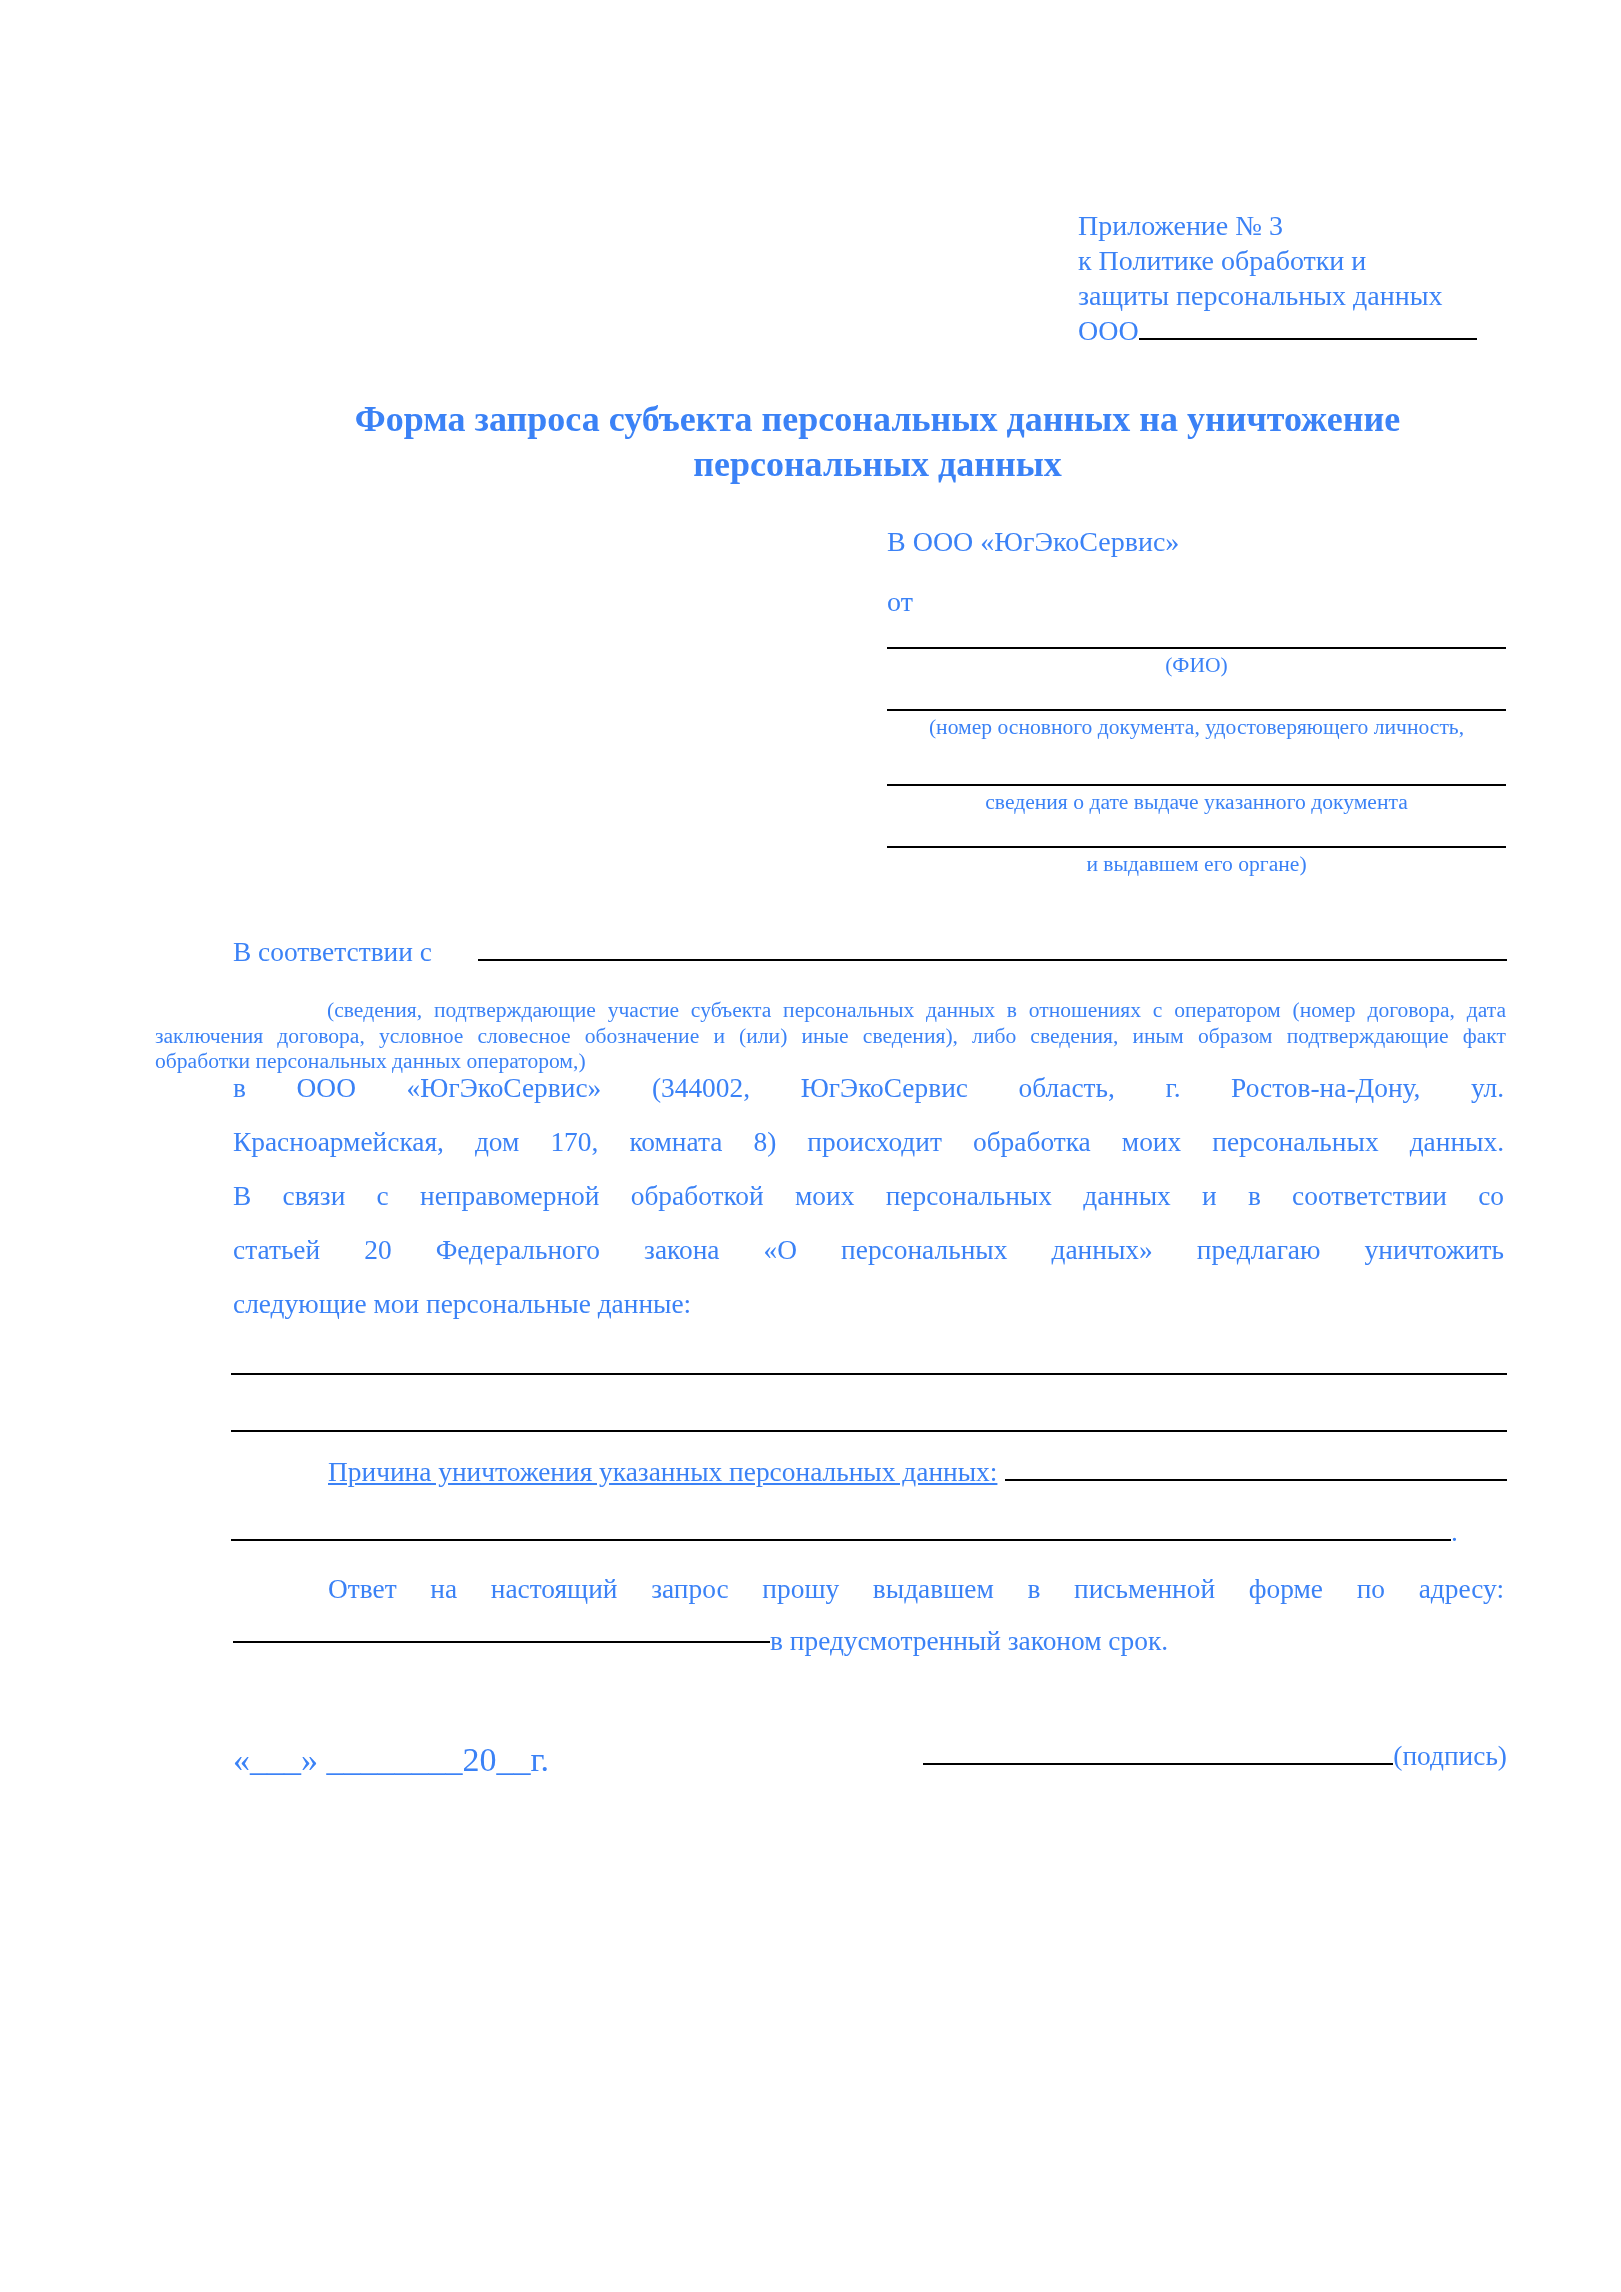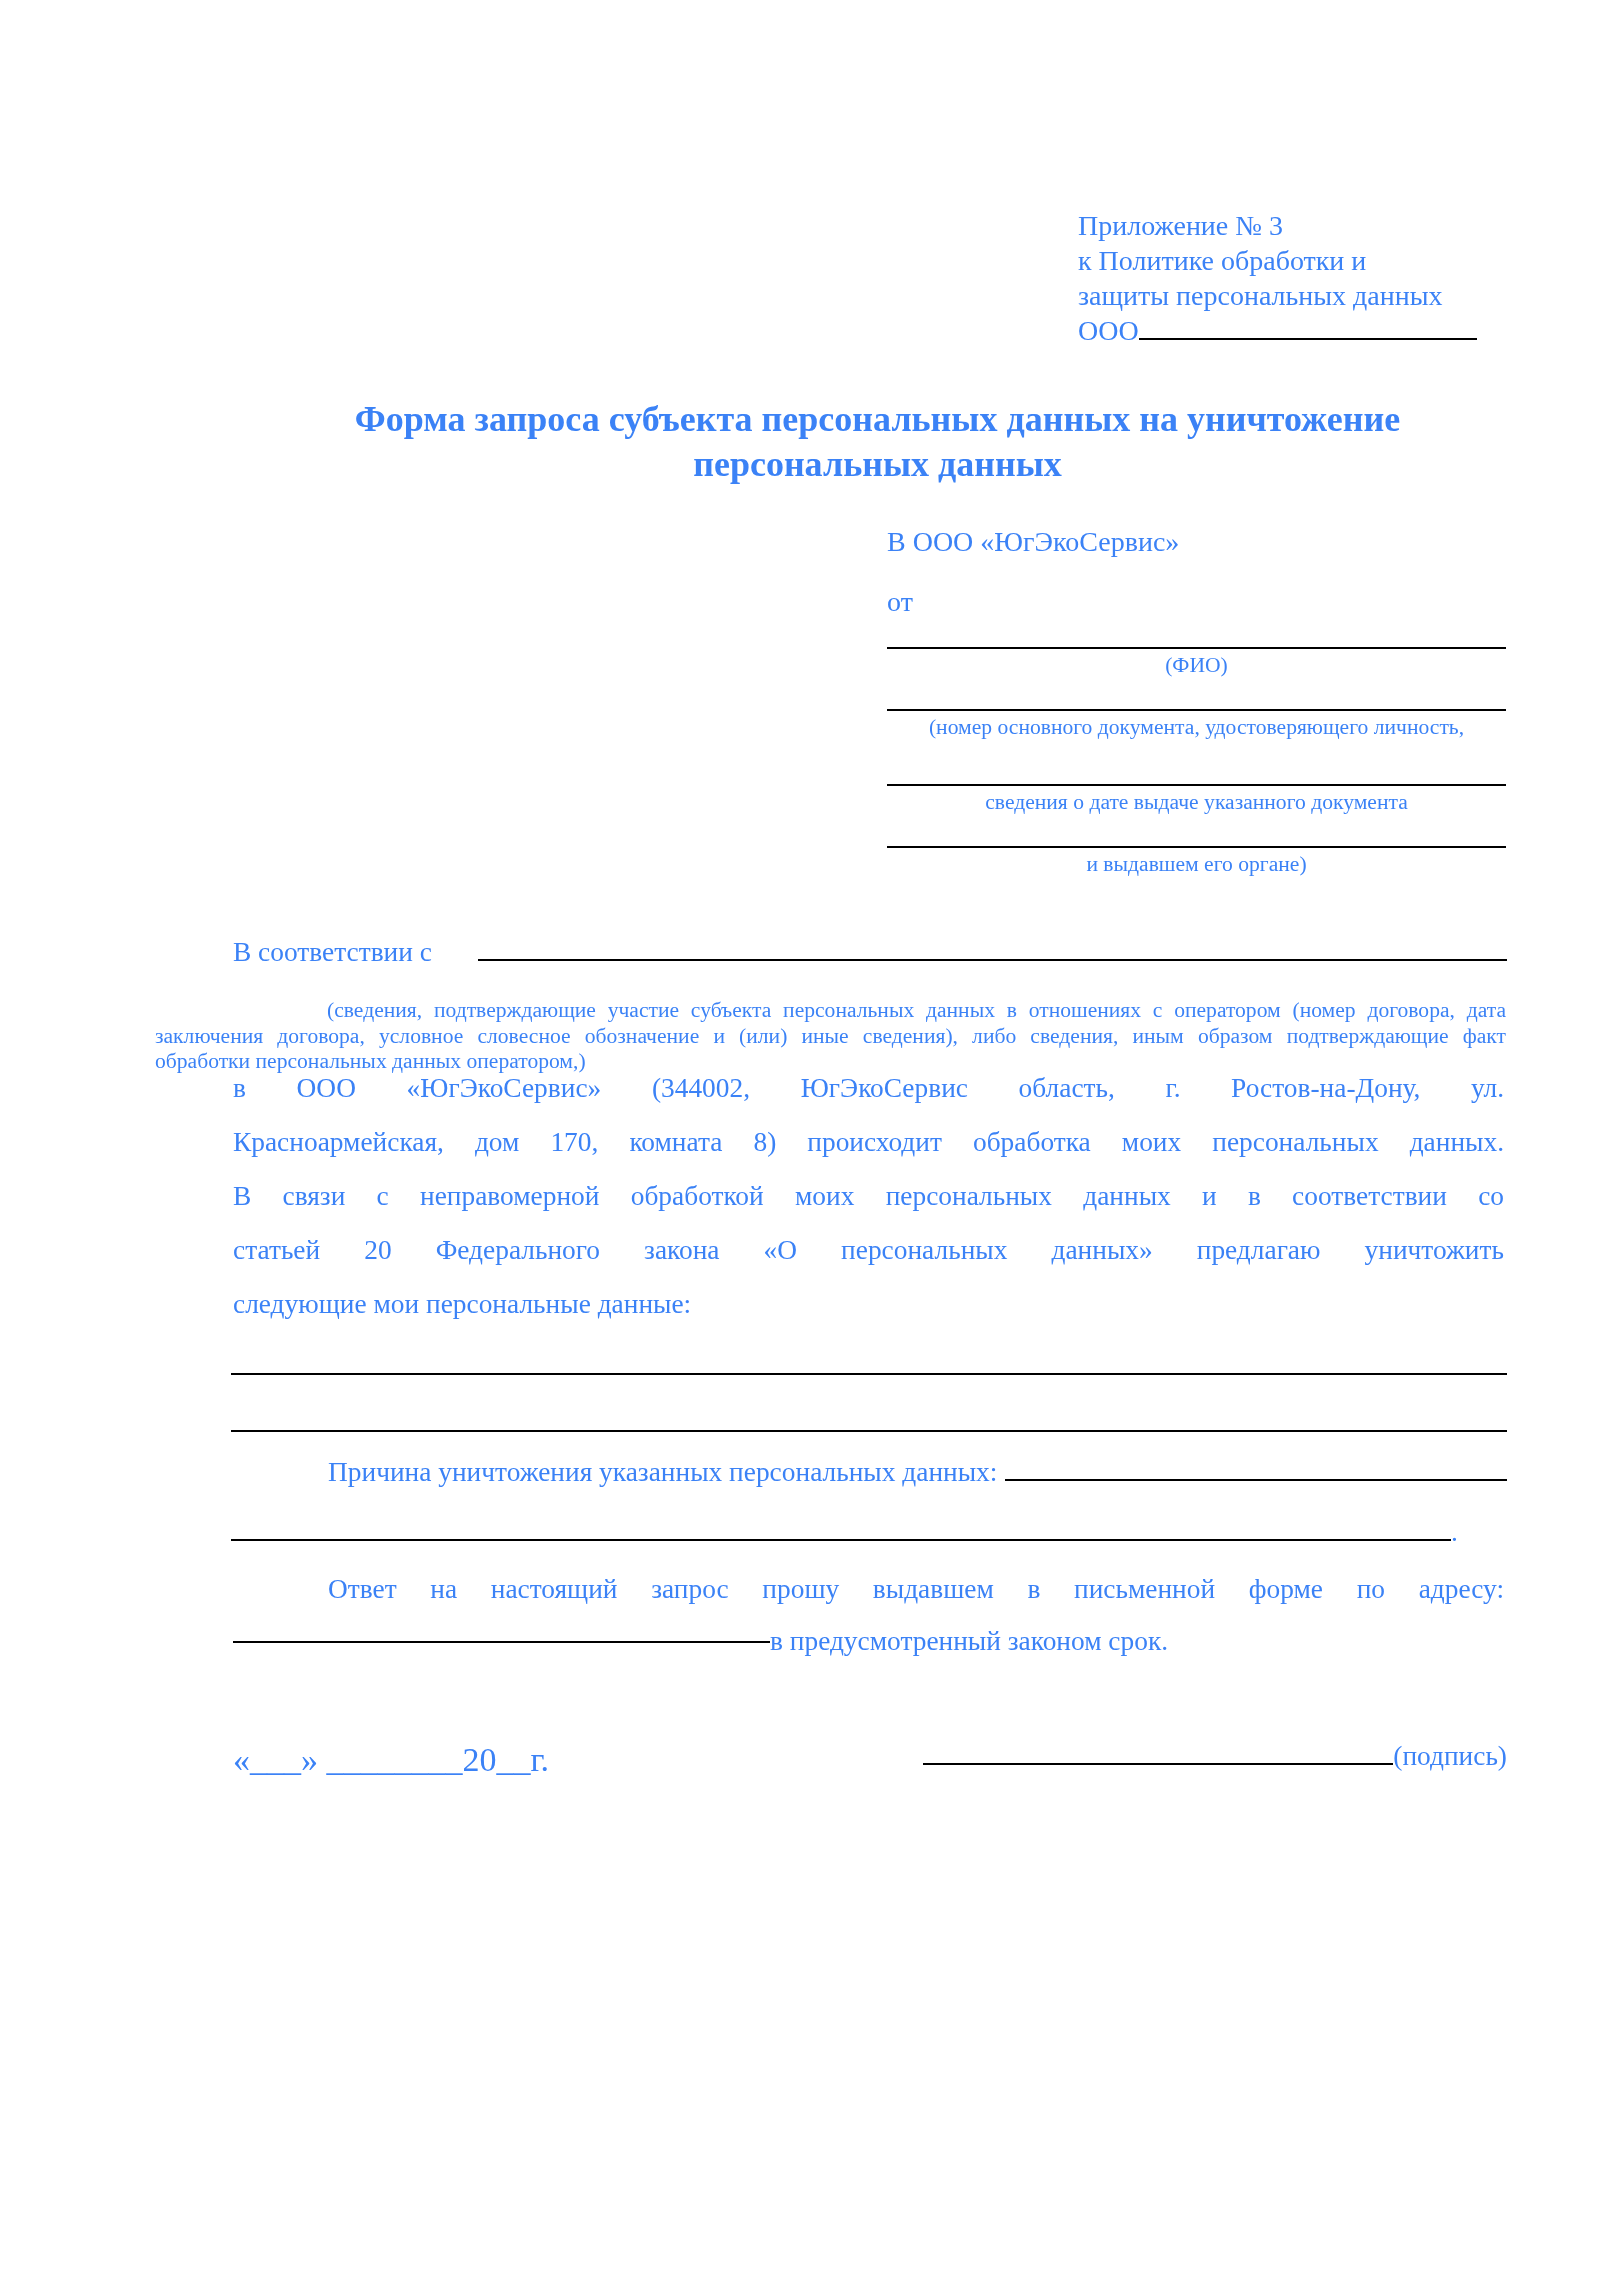--- a/index.html
+++ b/index.html
@@ -31,21 +31,21 @@
   .smallprint{left:155px;top:966px;width:1351px;font-size:21.6px;line-height:25.5px;}
   .smallprint .jl{text-align:justify;text-align-last:justify;}
   .smallprint .indent{padding-left:172px;margin-top:32px;}
   
   .bodypar{left:233px;top:1061px;width:1271px;font-size:27.4px;line-height:54px;}
   .bodypar .jl{text-align:justify;text-align-last:justify;}
   .rule-row{height:0;border-bottom:2.9px solid #000;}
   .blankrow1{left:231px;top:1373px;width:1276px;}
   .blankrow2{left:231px;top:1430px;width:1276px;}
   .reason{left:328px;top:1457px;width:1179px;font-size:27.4px;}
-  .reason .label{white-space:nowrap;padding-right:7.8px;}
+  .reason .label{white-space:nowrap;padding-right:7.8px;text-decoration:underline;}
   .reason-tail{left:231px;top:1517px;width:1276px;font-size:27.4px;}
   .reason-tail .blank{width:1220px;}
   .reply1{left:233px;top:1574px;width:1271px;font-size:27.4px;text-align:justify;text-align-last:justify;text-indent:95px;}
   .reply2{left:233px;top:1626px;width:1274px;font-size:27.4px;align-items:center;}
   .reply2 .blank{width:537px;flex:0 0 auto;}
   .footer-date{left:233px;top:1741px;font-size:34px;white-space:nowrap;}
   .footer-sign{left:923px;top:1741px;width:584px;font-size:27.4px;}
   .footer-sign .label{white-space:nowrap;}
 </style>
 </head>

